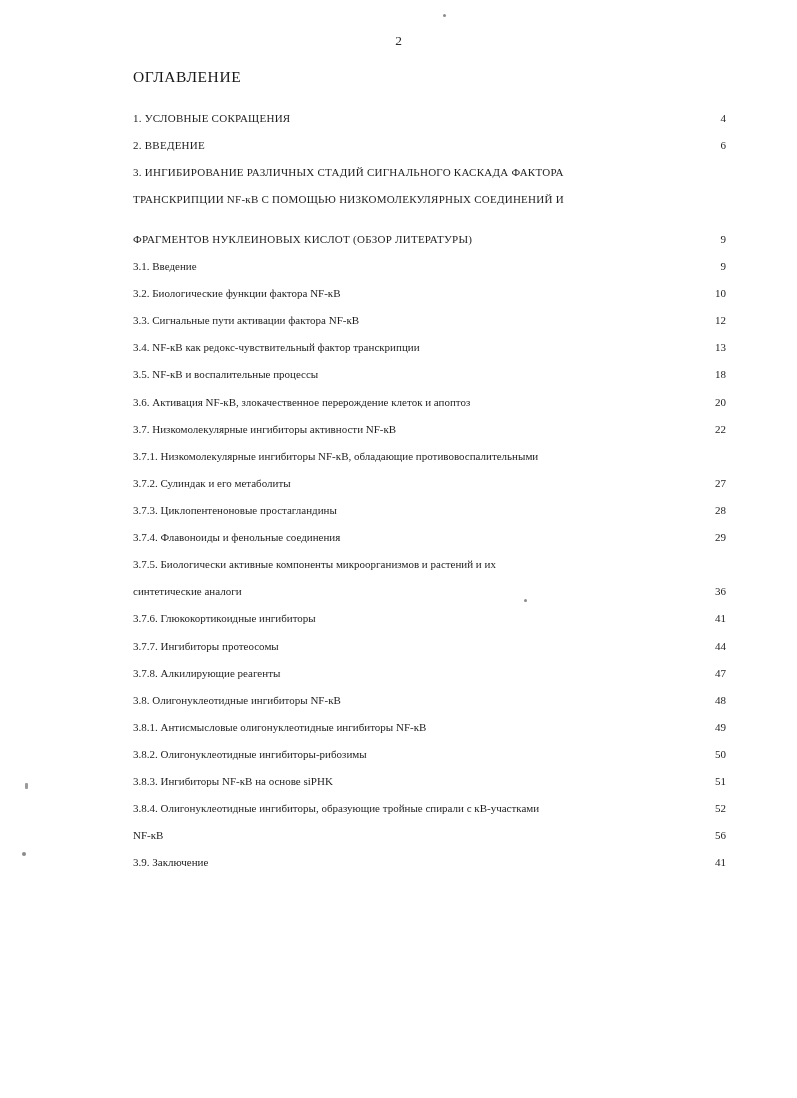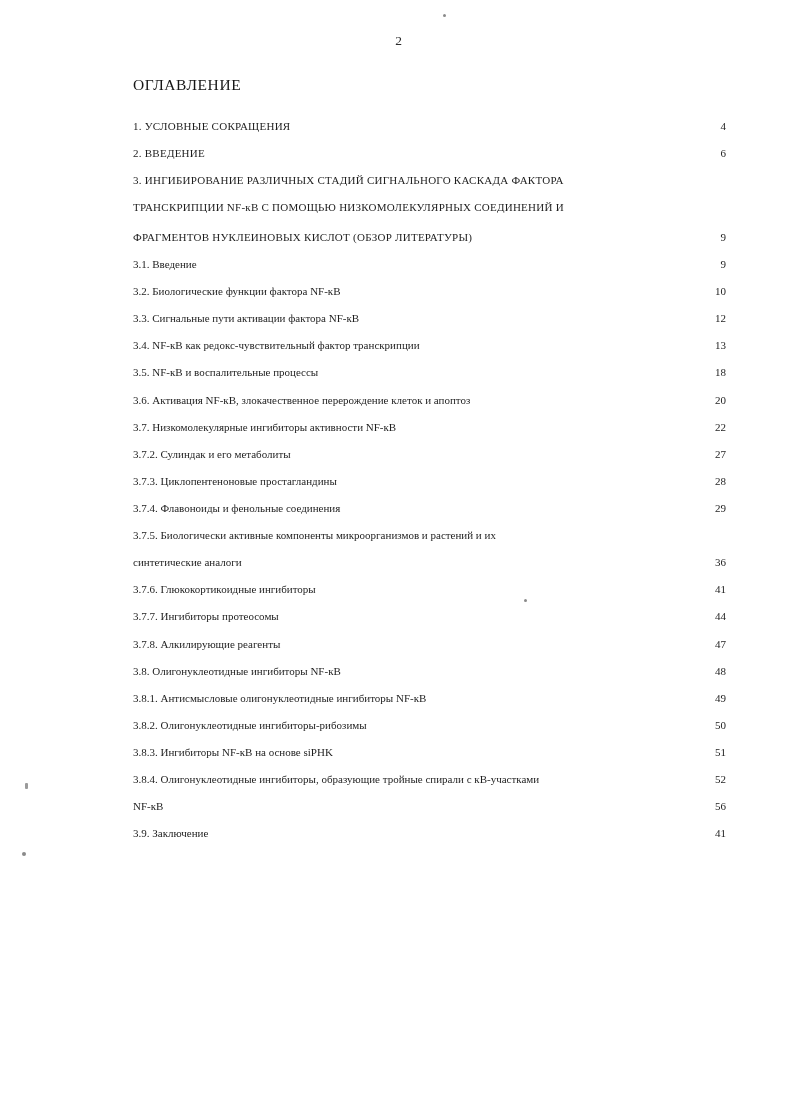--- a/index.html
+++ b/index.html
@@ -32,21 +32,21 @@
     position: absolute;
     background: #8a8a8a;
     border-radius: 50%;
   }
   .speck-a { top: 14px; left: 443px; width: 3px; height: 3px; }
   .speck-b { top: 599px; left: 524px; width: 3px; height: 3px; }
   .speck-c { top: 783px; left: 25px; width: 3px; height: 6px; background:#9b9b9b; border-radius:1px;}
   .speck-d { top: 852px; left: 22px; width: 4px; height: 4px; }
   .content {
     position: absolute;
-    top: 76px;
+    top: 68px;
     left: 133px;
     width: 593px;
   }
   .toc-title {
     font-size: 15.5px;
     letter-spacing: 0.6px;
     color: #161616;
     margin-bottom: 25px;
   }
   .toc-list {
@@ -71,21 +71,21 @@
     text-align: right;
     color: #1e1e1e;
   }
   .entry.no-num .page-num {
     visibility: hidden;
   }
   .entry.caps .label {
     letter-spacing: 0.25px;
   }
   .entry.tight {
-    margin-bottom: 14px;
+    margin-bottom: 24px;
     justify-content: flex-end;
   }
 </style>
 </head>
 <body>
 
 <div class="page">
 
   <div class="speck speck-a"></div>
   <div class="speck speck-b"></div>
@@ -138,20 +138,24 @@
           <span class="page-num">18</span>
         </div>
         <div class="entry">
           <span class="label">3.6. Активация NF-кВ, злокачественное перерождение клеток и апоптоз</span>
           <span class="page-num">20</span>
         </div>
         <div class="entry">
           <span class="label">3.7. Низкомолекулярные ингибиторы активности NF-кВ</span>
           <span class="page-num">22</span>
         </div>
+        <div class="entry no-num">
+          <span class="label">3.7.1. Низкомолекулярные ингибиторы NF-кВ, обладающие противовоспалительными</span>
+          <span class="page-num"></span>
+        </div>
         <div class="entry">
           <span class="label">3.7.2. Сулиндак и его метаболиты</span>
           <span class="page-num">27</span>
         </div>
         <div class="entry">
           <span class="label">3.7.3. Циклопентеноновые простагландины</span>
           <span class="page-num">28</span>
         </div>
         <div class="entry">
           <span class="label">3.7.4. Флавоноиды и фенольные соединения</span>

